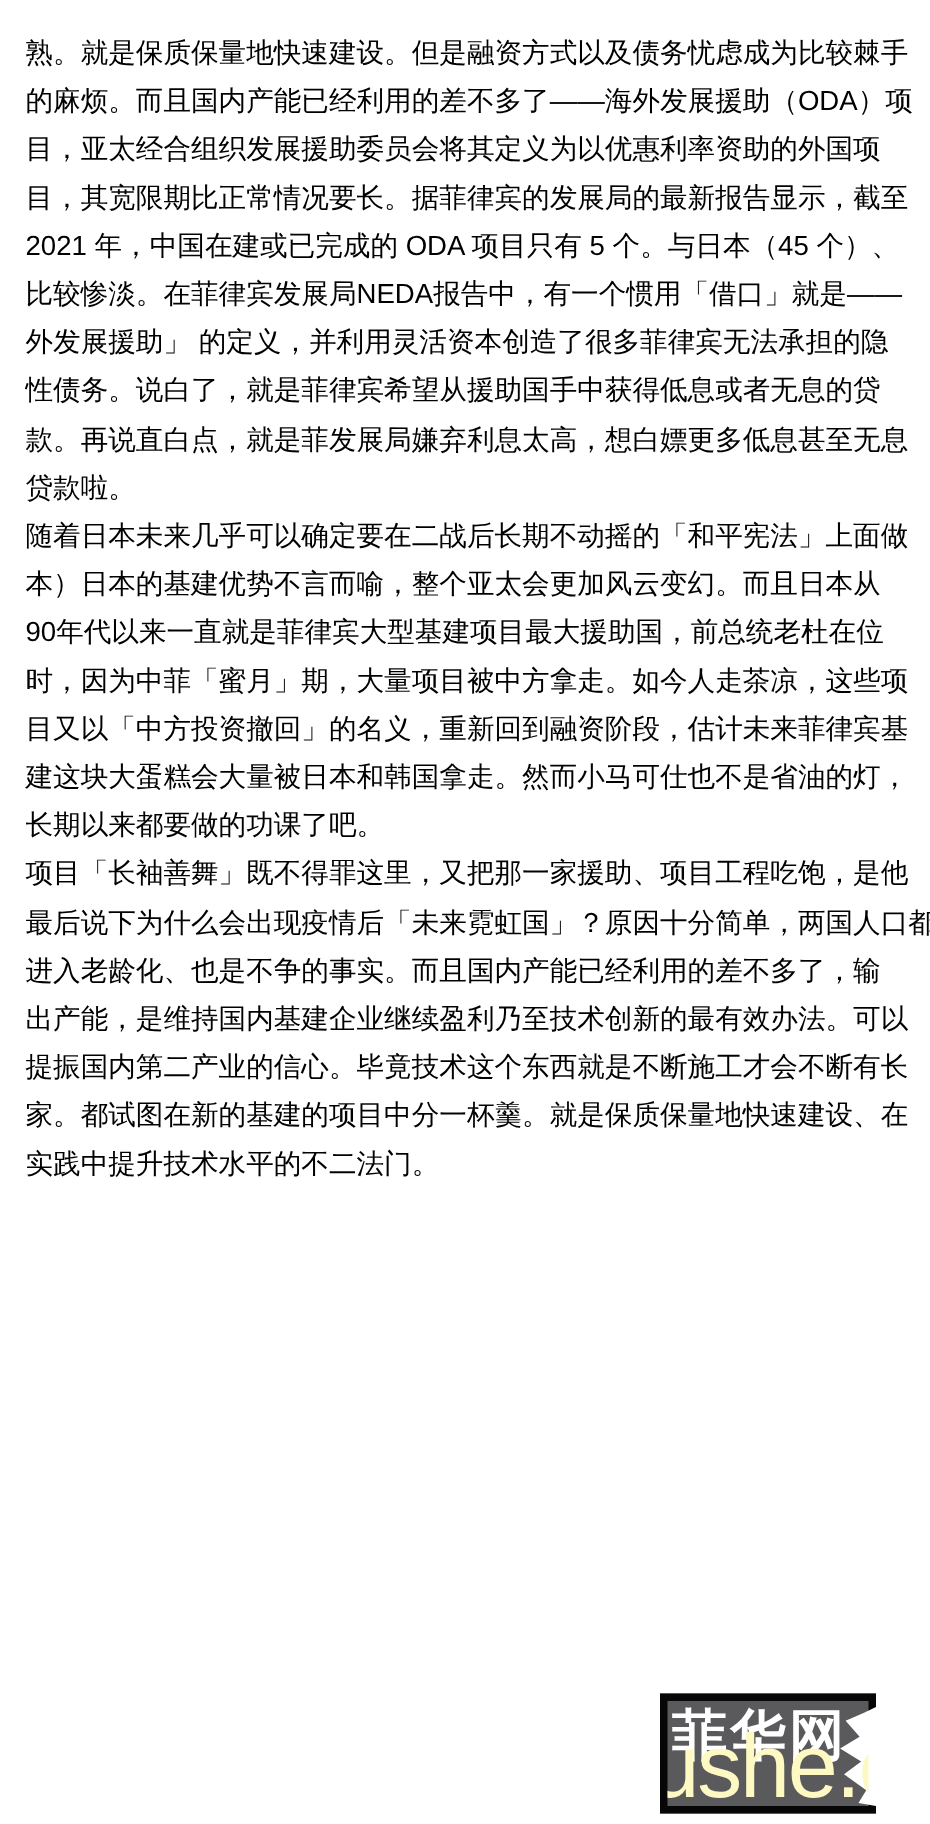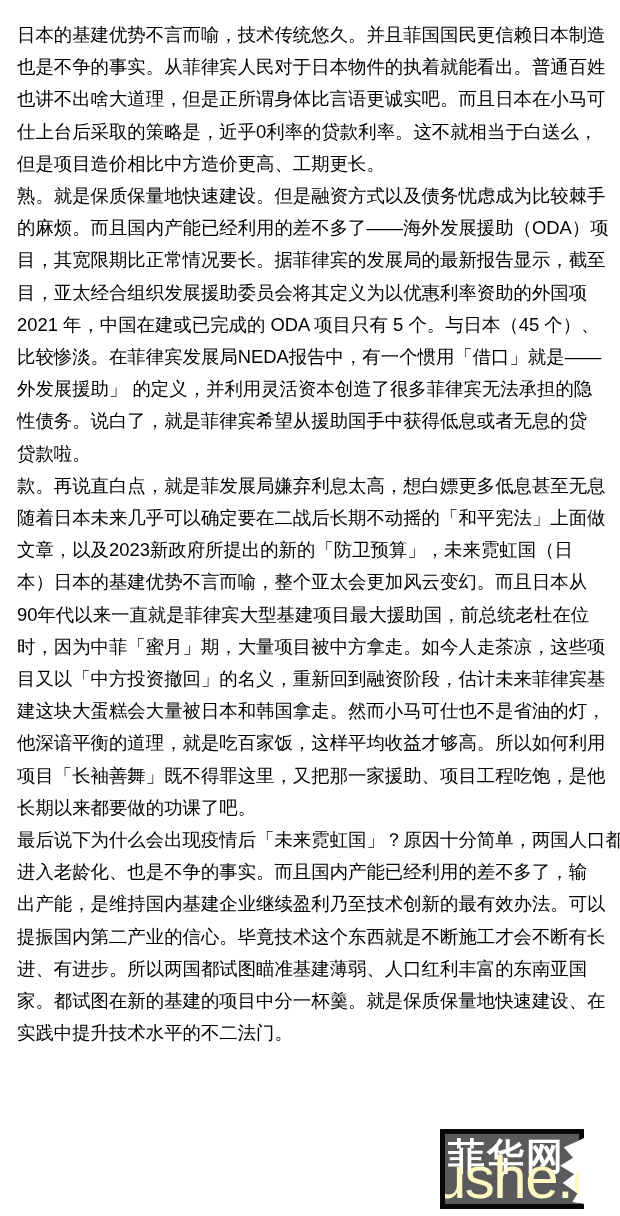--- a/index.html
+++ b/index.html
@@ -72,56 +72,46 @@
     background: #ffffff;
     z-index: 0;
     clip-path: polygon(100% 0%, 100% 100%, 55% 97%, 75% 84%, 18% 68%, 62% 55%, 8% 42%, 58% 30%, 22% 14%, 68% 6%);
   }
 </style>
 </head>
 <body>
 
 <main class="article">
   <p class="para">
-    <span class="line" style="display:block">日本的基建优势不言而喻，技术传统悠久。并且菲国国民更信赖日本制造</span>
-    <span class="line" style="display:block">也是不争的事实。从菲律宾人民对于日本物件的执着就能看出。普通百姓</span>
-    <span class="line" style="display:block">也讲不出啥大道理，但是正所谓身体比言语更诚实吧。而且日本在小马可</span>
-    <span class="line" style="display:block">仕上台后采取的策略是，近乎0利率的贷款利率。这不就相当于白送么，</span>
-    <span class="line" style="display:block">但是项目造价相比中方造价更高、工期更长。</span>
-  </p>
-  <p class="para">
     <span class="line" style="display:block">熟。就是保质保量地快速建设。但是融资方式以及债务忧虑成为比较棘手</span>
     <span class="line" style="display:block">的麻烦。而且国内产能已经利用的差不多了——海外发展援助（ODA）项</span>
+    <span class="line" style="display:block">目，亚太经合组织发展援助委员会将其定义为以优惠利率资助的外国项</span>
     <span class="line" style="display:block">目，其宽限期比正常情况要长。据菲律宾的发展局的最新报告显示，截至</span>
-    <span class="line" style="display:block">目，亚太经合组织发展援助委员会将其定义为以优惠利率资助的外国项</span>
     <span class="line" style="display:block">2021 年，中国在建或已完成的 ODA 项目只有 5 个。与日本（45 个）、</span>
     <span class="line" style="display:block">比较惨淡。在菲律宾发展局NEDA报告中，有一个惯用「借口」就是——</span>
     <span class="line" style="display:block">外发展援助」 的定义，并利用灵活资本创造了很多菲律宾无法承担的隐</span>
     <span class="line" style="display:block">性债务。说白了，就是菲律宾希望从援助国手中获得低息或者无息的贷</span>
+    <span class="line" style="display:block">款。再说直白点，就是菲发展局嫌弃利息太高，想白嫖更多低息甚至无息</span>
     <span class="line" style="display:block">贷款啦。</span>
-    <span class="line" style="display:block">款。再说直白点，就是菲发展局嫌弃利息太高，想白嫖更多低息甚至无息</span>
   </p>
   <p class="para">
     <span class="line" style="display:block">随着日本未来几乎可以确定要在二战后长期不动摇的「和平宪法」上面做</span>
-    <span class="line" style="display:block">文章，以及2023新政府所提出的新的「防卫预算」，未来霓虹国（日</span>
     <span class="line" style="display:block">本）日本的基建优势不言而喻，整个亚太会更加风云变幻。而且日本从</span>
     <span class="line" style="display:block">90年代以来一直就是菲律宾大型基建项目最大援助国，前总统老杜在位</span>
     <span class="line" style="display:block">时，因为中菲「蜜月」期，大量项目被中方拿走。如今人走茶凉，这些项</span>
     <span class="line" style="display:block">目又以「中方投资撤回」的名义，重新回到融资阶段，估计未来菲律宾基</span>
     <span class="line" style="display:block">建这块大蛋糕会大量被日本和韩国拿走。然而小马可仕也不是省油的灯，</span>
-    <span class="line" style="display:block">他深谙平衡的道理，就是吃百家饭，这样平均收益才够高。所以如何利用</span>
+    <span class="line" style="display:block">长期以来都要做的功课了吧。</span>
     <span class="line" style="display:block">项目「长袖善舞」既不得罪这里，又把那一家援助、项目工程吃饱，是他</span>
-    <span class="line" style="display:block">长期以来都要做的功课了吧。</span>
   </p>
   <p class="para">
     <span class="line" style="display:block">最后说下为什么会出现疫情后「未来霓虹国」？原因十分简单，两国人口都</span>
     <span class="line" style="display:block">进入老龄化、也是不争的事实。而且国内产能已经利用的差不多了，输</span>
     <span class="line" style="display:block">出产能，是维持国内基建企业继续盈利乃至技术创新的最有效办法。可以</span>
     <span class="line" style="display:block">提振国内第二产业的信心。毕竟技术这个东西就是不断施工才会不断有长</span>
-    <span class="line" style="display:block">进、有进步。所以两国都试图瞄准基建薄弱、人口红利丰富的东南亚国</span>
     <span class="line" style="display:block">家。都试图在新的基建的项目中分一杯羹。就是保质保量地快速建设、在</span>
     <span class="line" style="display:block">实践中提升技术水平的不二法门。</span>
   </p>
 </main>
 
 <div class="watermark">
   <div class="wm-tear"></div>
   <div class="wm-name">菲华网</div>
   <div class="wm-domain-clip">
     <div class="wm-domain">ushe.com</div>

